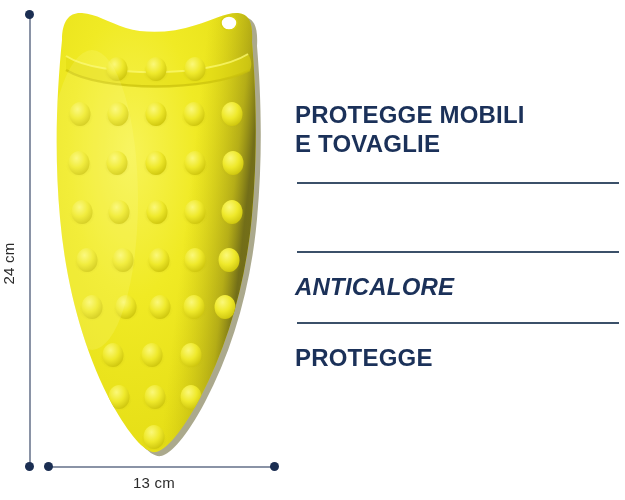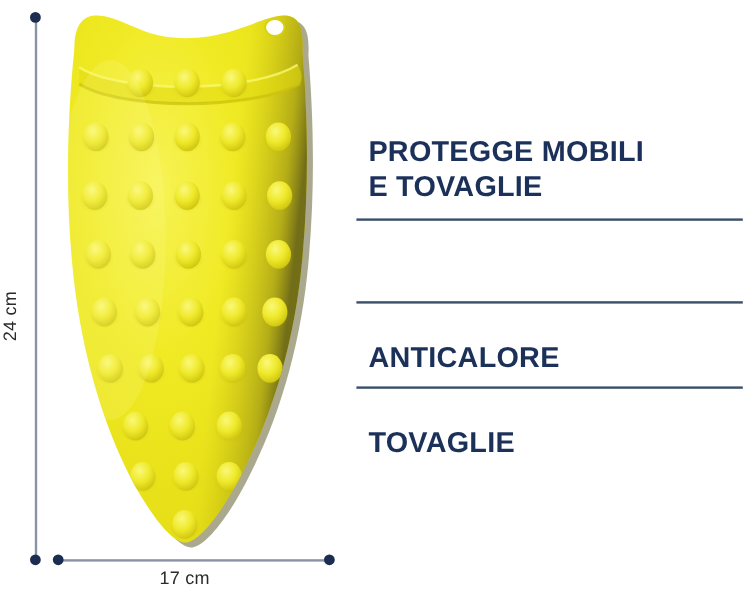--- a/index.html
+++ b/index.html
@@ -94,32 +94,32 @@
     position: absolute;
     left: 0;
     width: 326px;
   }
   .feature-text {
     color: #1b3159;
     font-weight: bold;
     font-size: 24px;
     line-height: 1.22;
     letter-spacing: .2px;
-    margin: 12px;
+    margin: 0;
   }
   .feature-divider {
     position: absolute;
     left: 2px;
     width: 322px;
     height: 2px;
     background: #3b5069;
   }
   #row-0 { top: 100px; }
   #row-1 { top: 200px; }
-  #row-2 { top: 272px; }
+  #row-2 { top: 272px; font-style: italic; }
   #row-3 { top: 343px; }
   #div-0 { top: 182px; }
   #div-1 { top: 251px; }
   #div-2 { top: 322px; }
 </style>
 </head>
 <body>
 
 <div id="stage">
 
@@ -294,36 +294,36 @@
     </svg>
 
     <div class="dim-line-v"></div>
     <div class="dim-dot dot-v-top"></div>
     <div class="dim-dot dot-v-bot"></div>
     <div class="dim-label" id="dim-height-label">24 cm</div>
 
     <div class="dim-line-h"></div>
     <div class="dim-dot dot-h-left"></div>
     <div class="dim-dot dot-h-right"></div>
-    <div class="dim-label" id="dim-width-label">17 cm</div>
+    <div class="dim-label" id="dim-width-label">13 cm</div>
   </div>
 
   <div id="feature-panel">
 
     <div class="feature-row" id="row-0">
       <p class="feature-text" style="white-space: pre-line;">PROTEGGE MOBILI
 E TOVAGLIE</p>
     </div>
     <div class="feature-divider" id="div-0"></div>
 
     <div class="feature-divider" id="div-1"></div>
 
     <div class="feature-row" id="row-2">
       <p class="feature-text" style="white-space: pre-line;">ANTICALORE</p>
     </div>
     <div class="feature-divider" id="div-2"></div>
 
     <div class="feature-row" id="row-3">
-      <p class="feature-text" style="white-space: pre-line;">TOVAGLIE</p>
+      <p class="feature-text" style="white-space: pre-line;">PROTEGGE</p>
     </div>
 
   </div>
 </div>
 
 </body></html>

